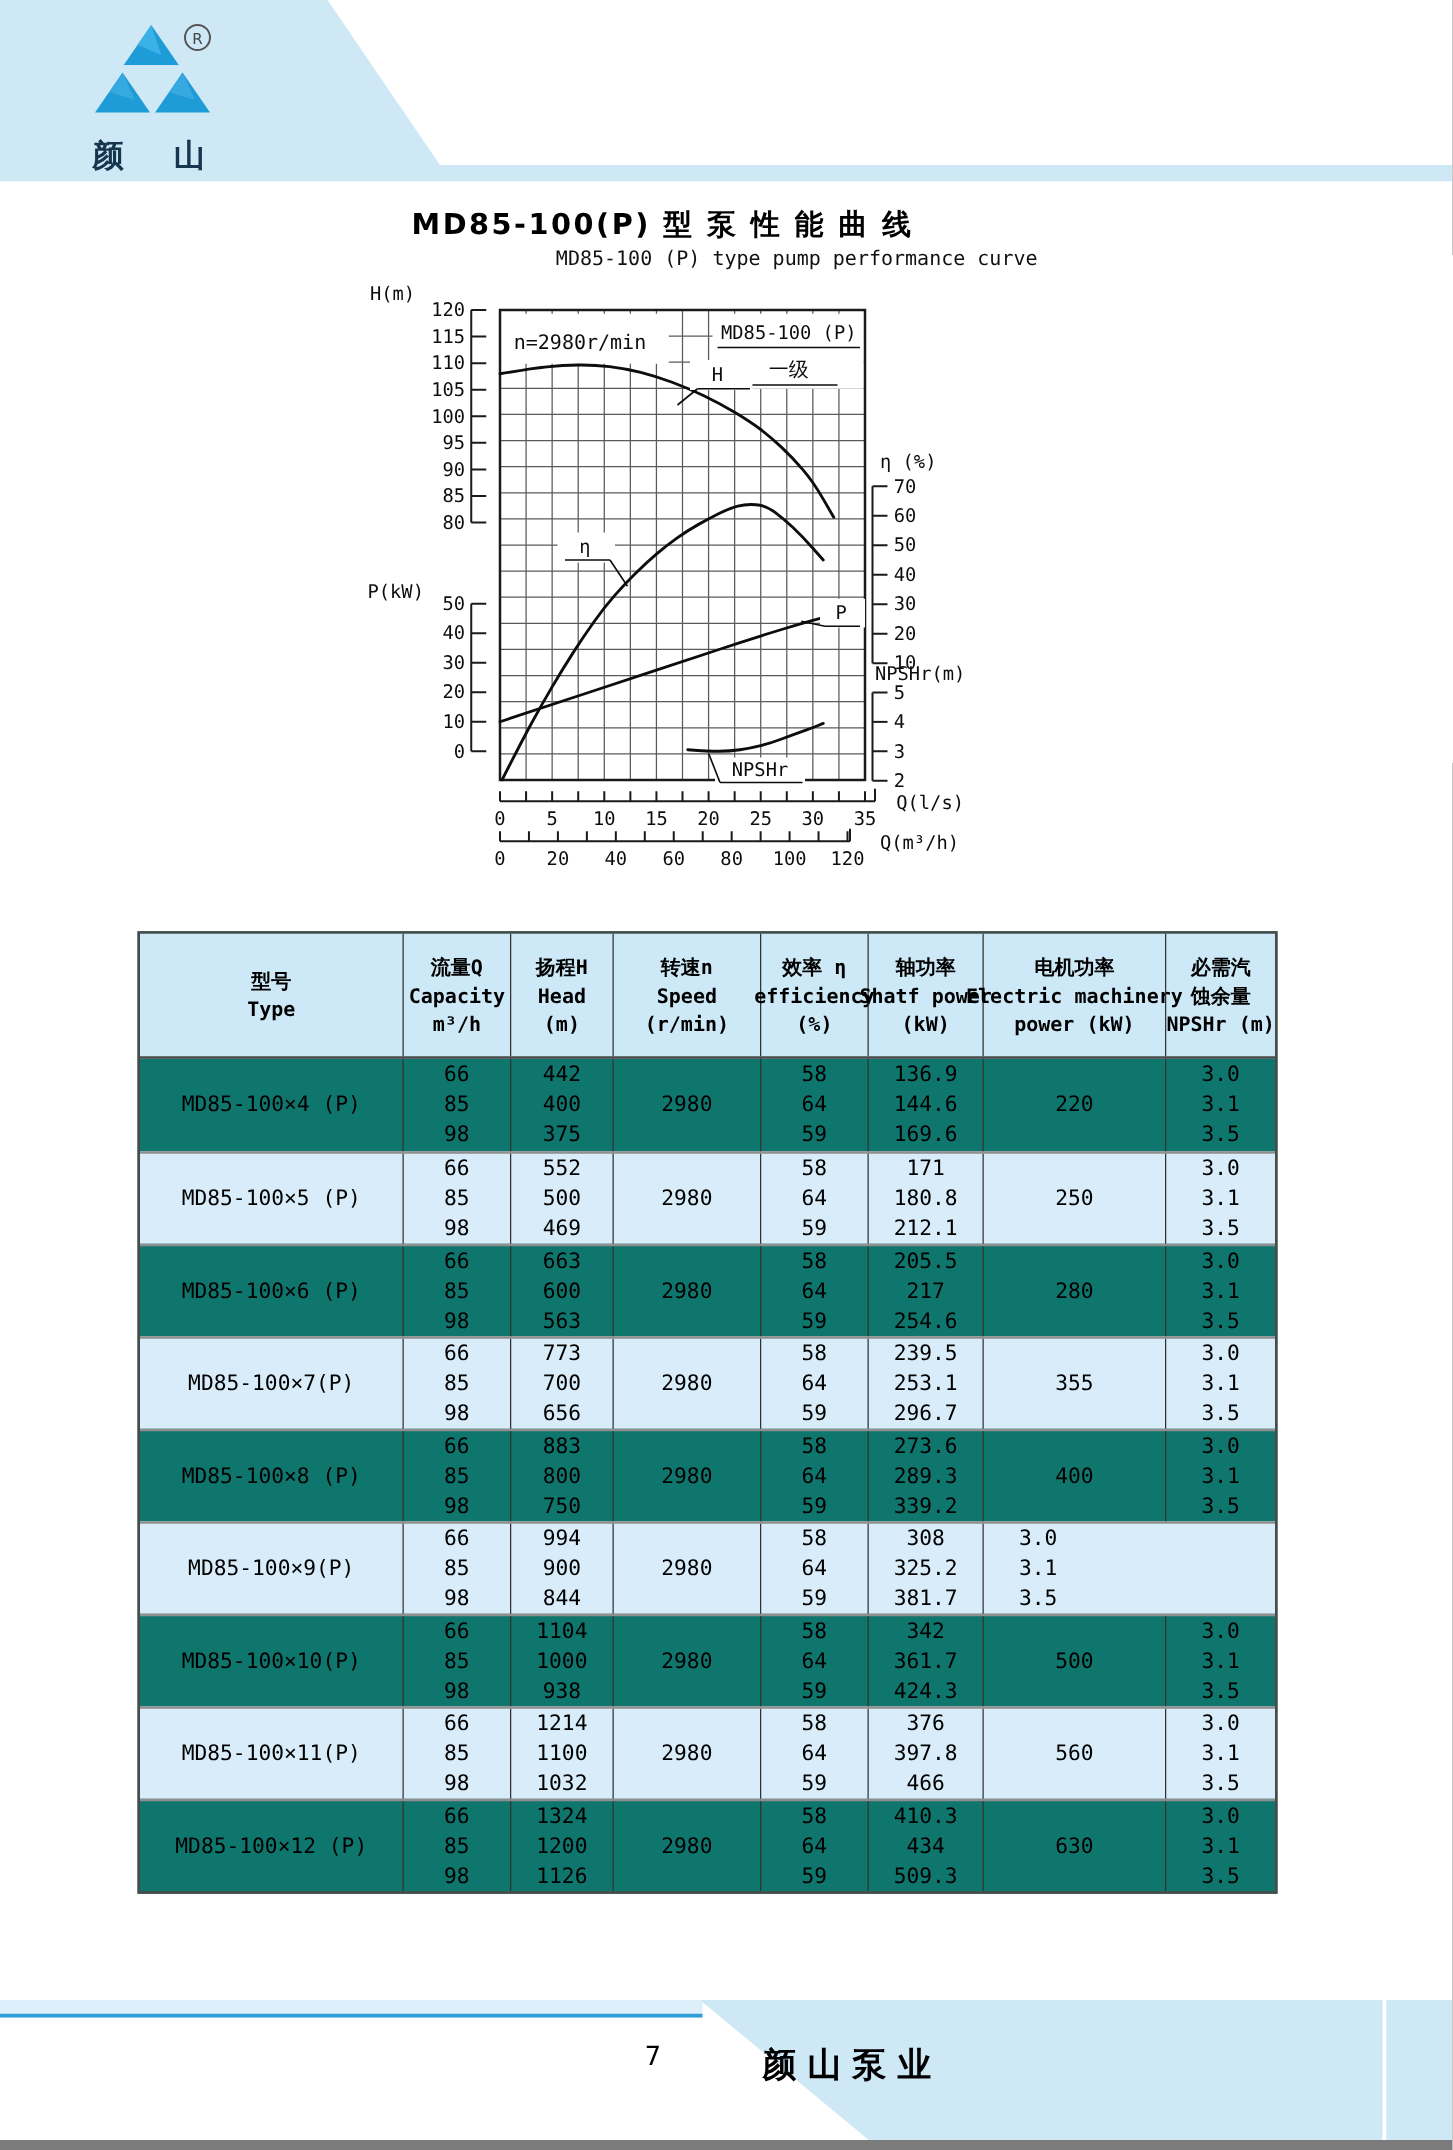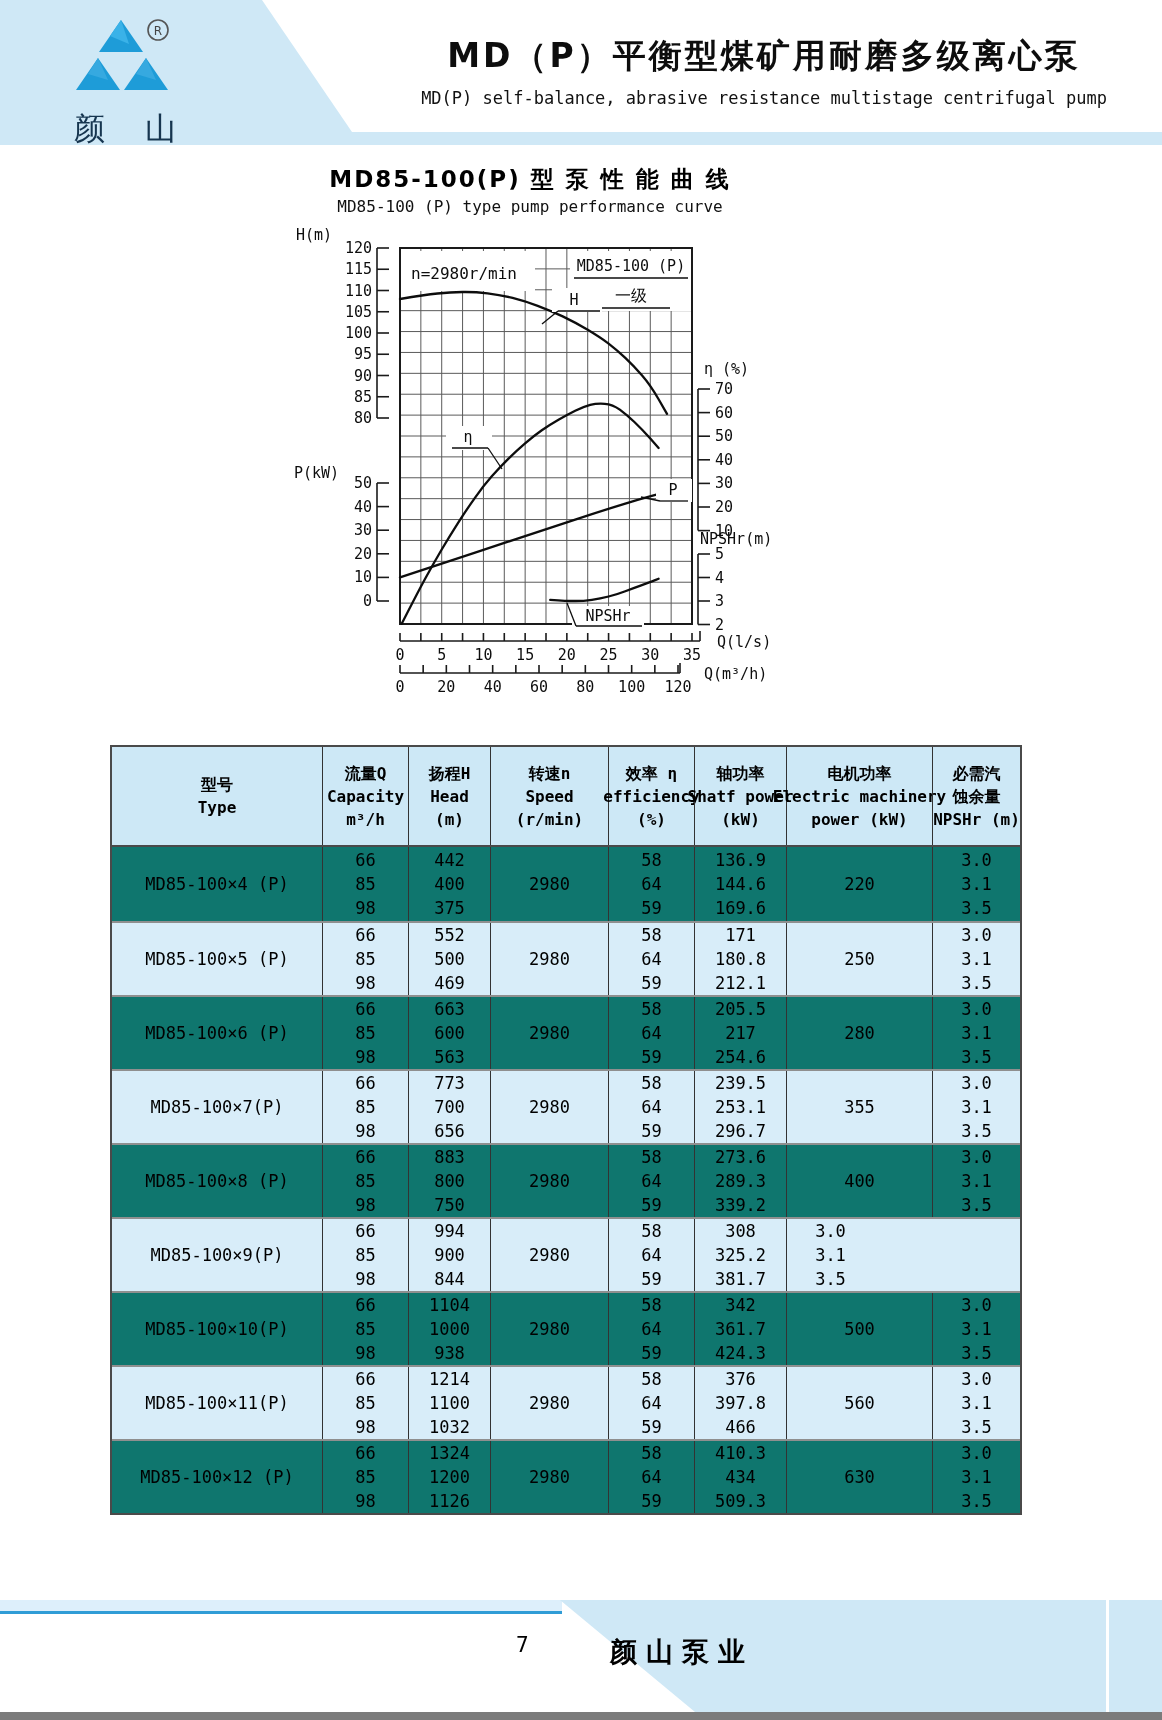--- a/index.html
+++ b/index.html
@@ -8,27 +8,27 @@
   .page{position:relative;width:1162px;height:1720px;background:#ffffff;margin:0 auto;overflow:hidden}
 
   
   .header{position:absolute;left:0;top:0;width:100%;height:145px;background:#cfe8f6}
   .header-white{position:absolute;left:0;top:0;width:100%;height:132px;background:#ffffff;
     clip-path:polygon(262px 0,1162px 0,1162px 132px,352px 132px)}
   .header-titles{position:absolute;left:380px;right:14px;top:34px;text-align:center}
   .title-cn{font-size:33px;font-weight:bold;letter-spacing:3px;color:#0d0d0d}
   .title-en{margin-top:9px;font-size:17px;color:#111;font-family:"DejaVu Sans Mono",monospace}
   .logo{position:absolute;left:58px;top:16px;width:150px;height:96px}
-  .logo-text{position:absolute;left:74px;top:108px;font-size:31px;font-weight:normal;color:#16354f;
+  .logo-text{position:absolute;left:74px;top:108px;font-size:25px;font-weight:bold;color:#16354f;
     letter-spacing:40px;white-space:nowrap}
 
   
   .chart-title{position:absolute;left:230px;top:164px;width:600px;text-align:center;
     font-size:23px;font-weight:bold;letter-spacing:2px;color:#000}
-  .chart-subtitle{position:absolute;left:230px;top:197px;width:600px;text-align:center;
+  .chart-subtitle{position:absolute;left:230px;top:197px;width:600px;text-align:right;
     font-size:16px;color:#111;font-family:"DejaVu Sans Mono",monospace}
   #perf-chart{position:absolute;left:280px;top:226px}
 
   
   .spec-table{position:absolute;left:110px;top:745px;width:912px;border:2px solid #4a4a4a;background:#0f766e}
   .trow{display:flex;width:100%}
   .th-row{height:100px;background:#cde8f6;border-bottom:2px solid #4a4a4a}
   .tgroup{height:74px}
   .tgroup.shaded{background:#d8edf9}
   .tgroup + .tgroup{border-top:2px solid #8f8f8f}
@@ -65,24 +65,20 @@
       <polygon points="63,4 85,36 41,36" fill="#1e9cd8"></polygon>
       <polygon points="63,4 52,20 71,28" fill="#3ab2e8"></polygon>
       <polygon points="40,42 62,74 18,74" fill="#1e9cd8"></polygon>
       <polygon points="40,42 30,58 50,64" fill="#36a9e0"></polygon>
       <polygon points="88,42 110,74 66,74" fill="#1e9cd8"></polygon>
       <polygon points="88,42 78,58 98,64" fill="#36a9e0"></polygon>
       <circle cx="100" cy="14" r="10" fill="none" stroke="#555" stroke-width="1.6"></circle>
       <text x="100" y="19" text-anchor="middle" font-size="12" fill="#444">R</text>
     </svg>
     <div class="logo-text">颜山</div>
-    <div class="header-titles">
-      <div class="title-cn">MD（P）平衡型煤矿用耐磨多级离心泵</div>
-      <div class="title-en">MD(P) self-balance, abrasive resistance multistage centrifugal pump</div>
-    </div>
   </div>
 
   <div class="chart-title">MD85-100(P) 型 泵 性 能 曲 线</div>
   <div class="chart-subtitle">MD85-100 (P) type pump performance curve</div>
   <svg id="perf-chart" width="520" height="472" viewBox="0 0 520 472">
       <g stroke="#5a5a5a" stroke-width="1">
         <line x1="120" y1="22" x2="120" y2="398"></line>
         <line x1="140.857" y1="22" x2="140.857" y2="398"></line>
         <line x1="161.714" y1="22" x2="161.714" y2="398"></line>
         <line x1="182.571" y1="22" x2="182.571" y2="398"></line>

